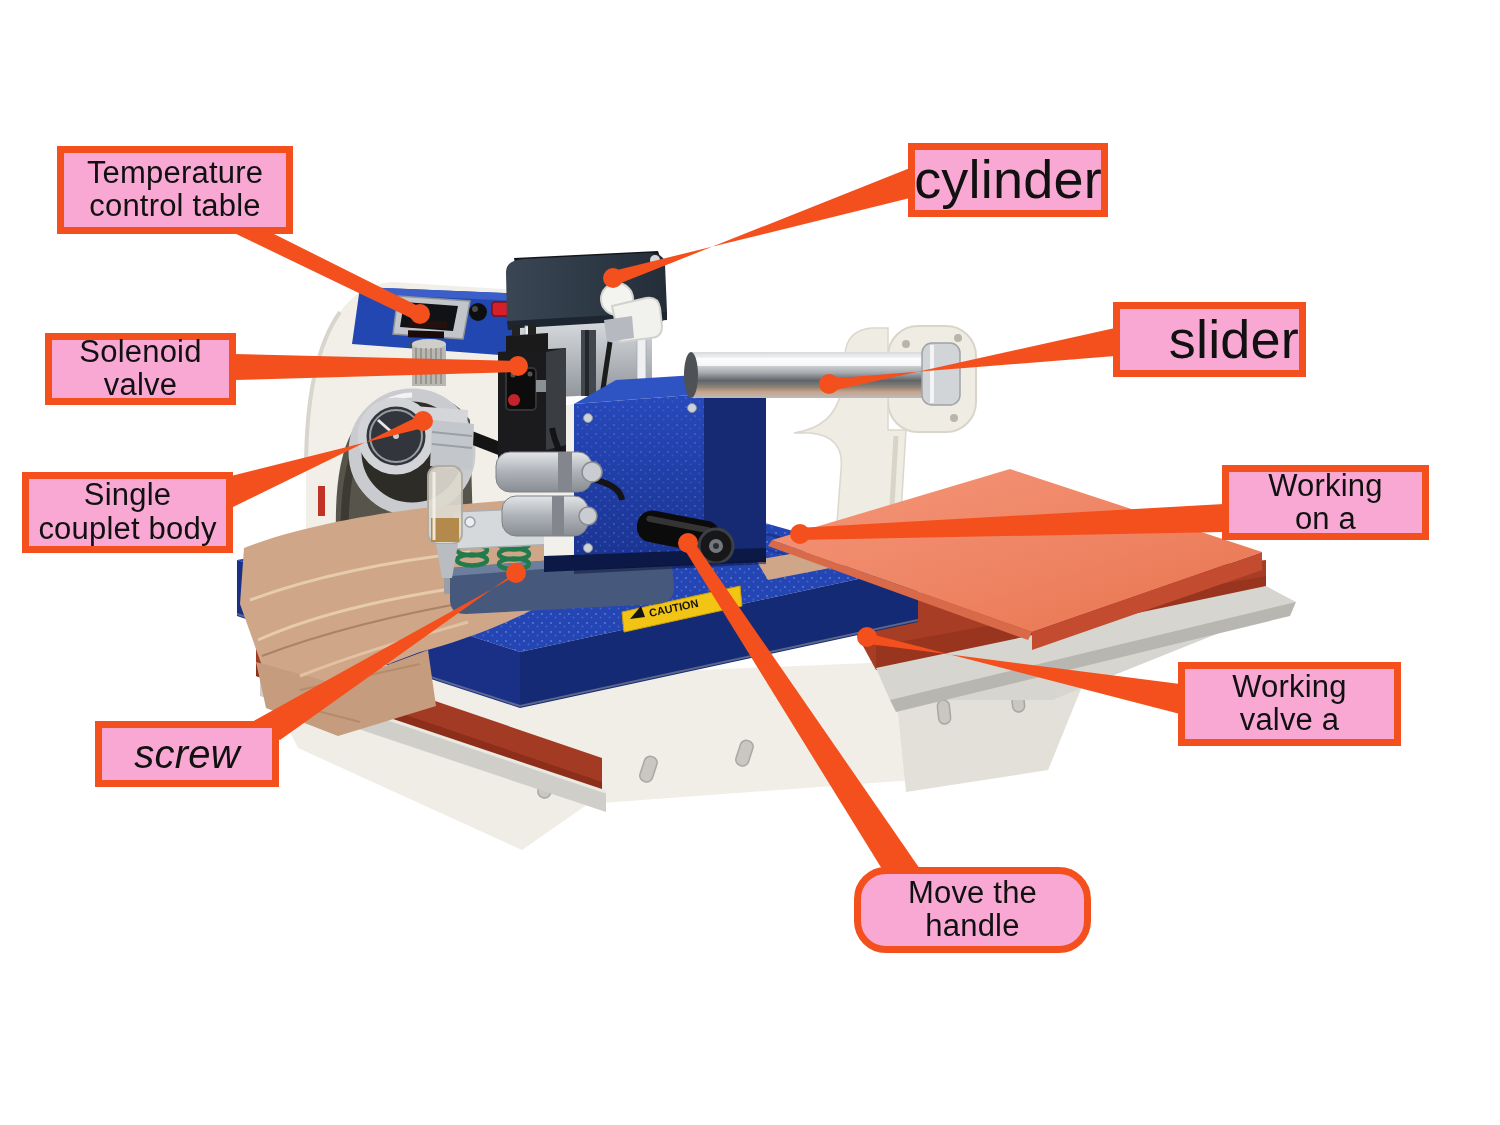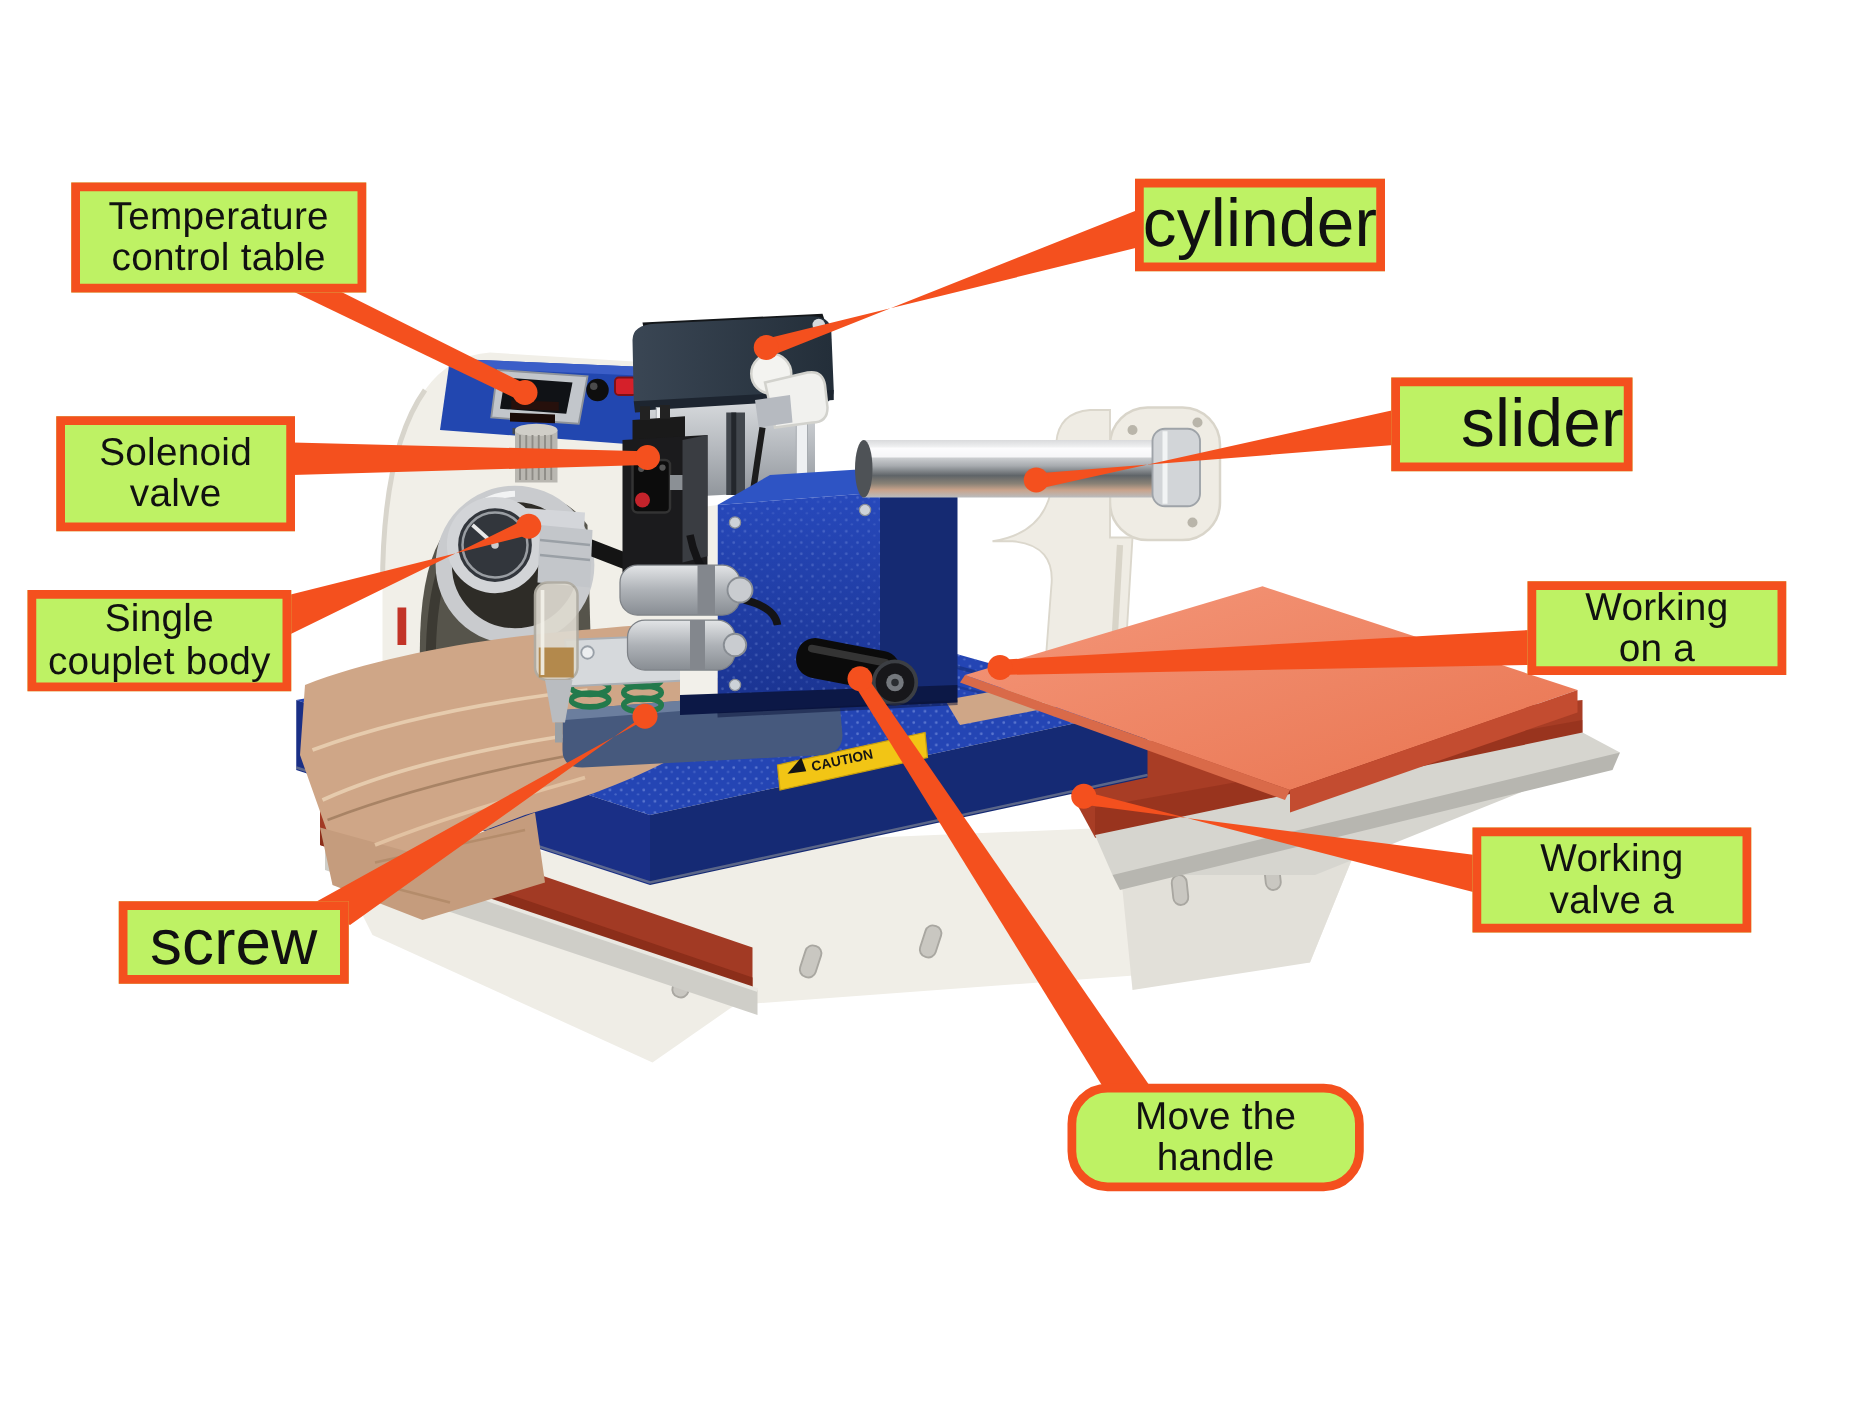--- a/index.html
+++ b/index.html
@@ -6,29 +6,29 @@
   * { margin: 0; padding: 0; box-sizing: border-box; }
   body { background: #ffffff; font-family: "Liberation Sans", sans-serif; }
   .stage {
     position: relative; width: 1500px; height: 1125px;
     background: #ffffff; overflow: hidden;
   }
   .layer { position: absolute; inset: 0; width: 1500px; height: 1125px; }
   .label-box {
     position: absolute; z-index: 30;
     border: 7px solid var(--accent);
-    background: #bef264; color: var(--ink);
+    background: #f9a8d4; color: var(--ink);
     display: flex; flex-direction: column;
     align-items: center; justify-content: center;
     text-align: center; line-height: 1.06; letter-spacing: 0.2px;
   }
   .label-box .l2:empty { display: none; }
   .size-md { font-size: 31px; }
   .size-lg { font-size: 54px; }
-  .size-screw { font-size: 51px; }
+  .size-screw { font-size: 40px; font-style: italic; }
   #connectors .wedge { fill: var(--accent); }
   #connectors .dot { fill: var(--accent); }
 </style>
 </head>
 <body>
 
 <div class="stage">
 
   <svg class="layer" id="machine" viewBox="0 0 1500 1125">
     <defs>
@@ -326,21 +326,21 @@
   <div class="label-box size-md" style="left:57px; top:146px; width:236px; height:88px;">
     <span class="l1">Temperature</span>
     <span class="l2">control table</span>
   </div>
 
   <div class="label-box size-lg" style="left:908px; top:143px; width:200px; height:74px;">
     <span class="l1">cylinder</span>
 
   </div>
 
-  <div class="label-box size-md" style="left:45px; top:333px; width:191px; height:92px;">
+  <div class="label-box size-md" style="left:45px; top:333px; width:191px; height:72px;">
     <span class="l1">Solenoid</span>
     <span class="l2">valve</span>
   </div>
 
   <div class="label-box size-md" style="left:22px; top:472px; width:211px; height:81px;justify-content:space-between;">
     <span class="l1">Single</span>
     <span class="l2">couplet body</span>
   </div>
 
   <div class="label-box size-lg" style="left:1113px; top:302px; width:193px; height:75px;align-items:flex-end;">

